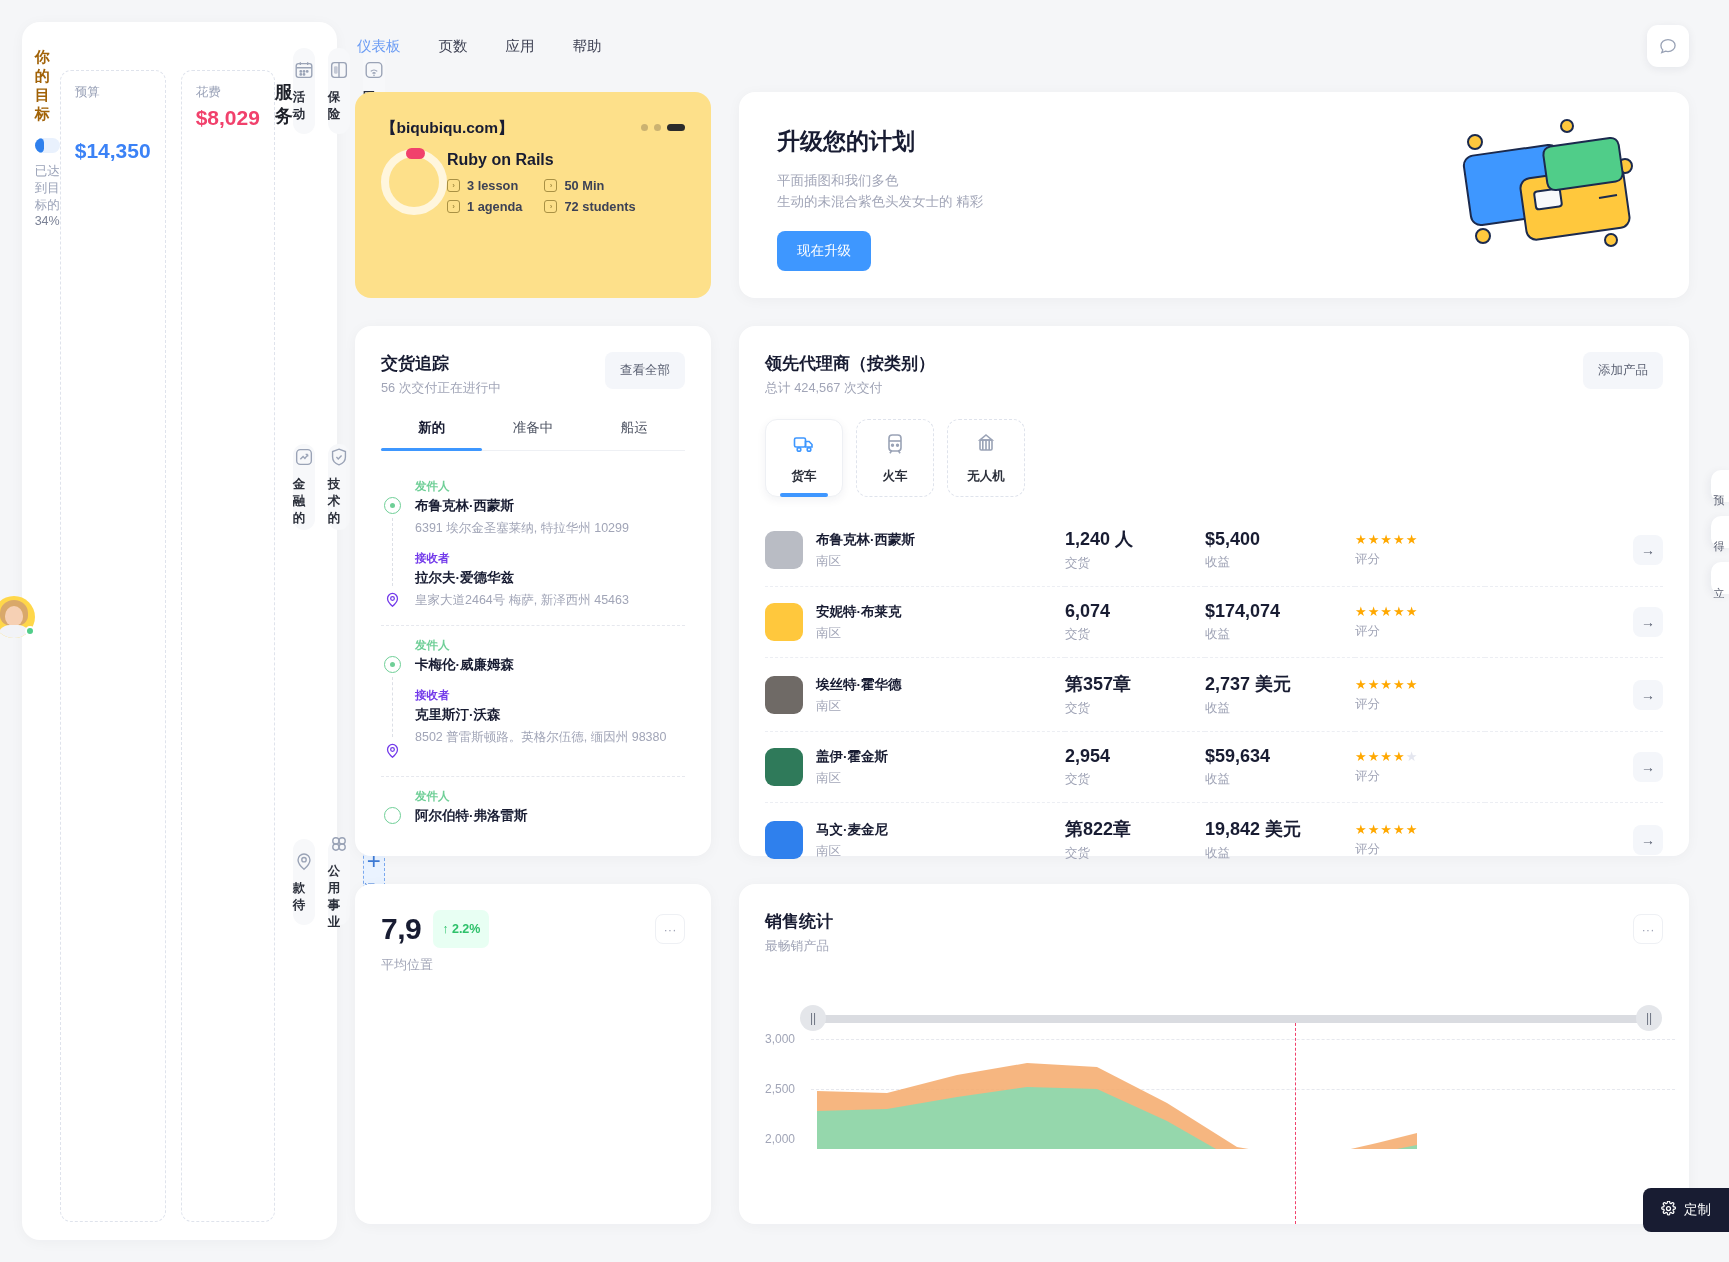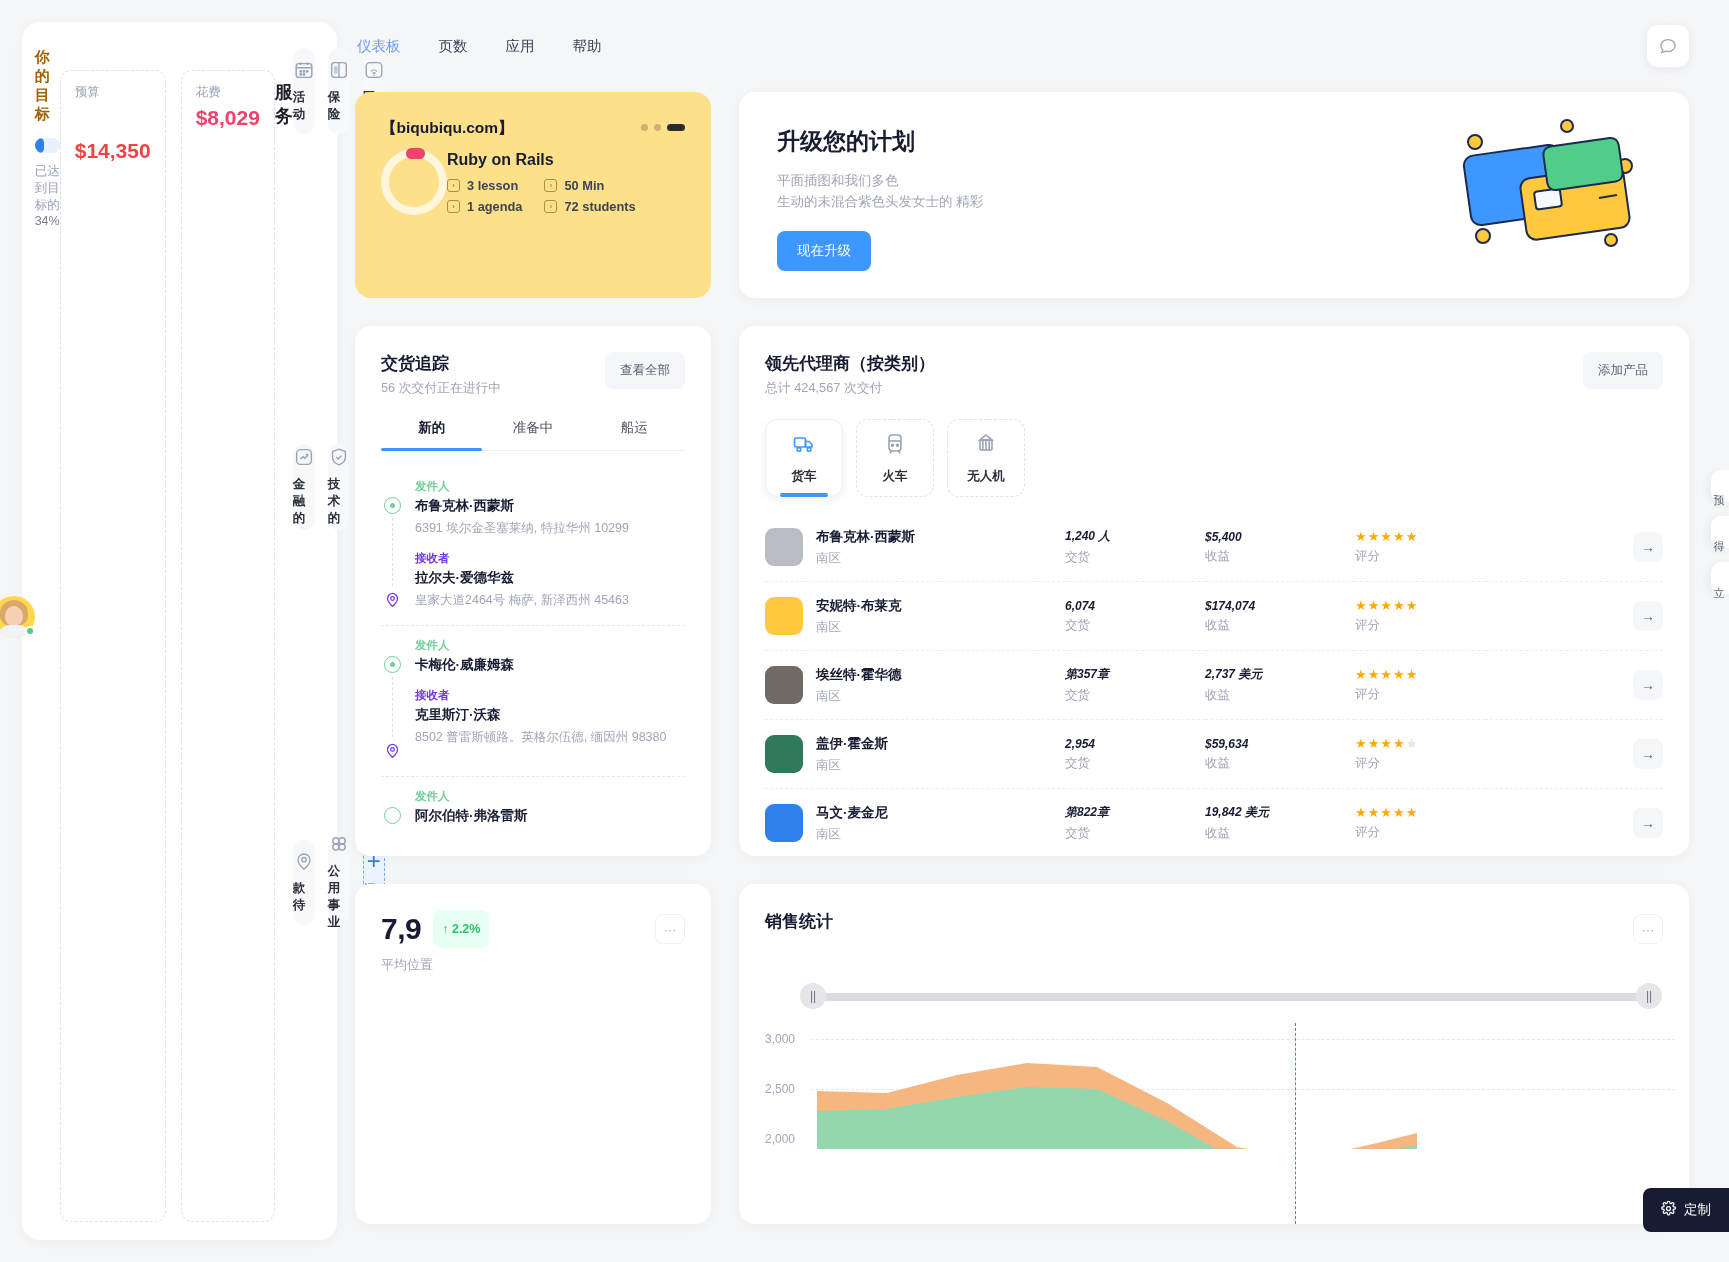--- a/index.html
+++ b/index.html
@@ -43,21 +43,21 @@
   .goal-caption { font-size: 12.5px; color: #99a1b7; margin-top: 10px; }
   .goal-caption b { color: #7b8296; font-weight: 400; }
 
   .kpi-row { display: flex; gap: 15px; margin-top: 22px; }
   .kpi {
     flex: 1; border: 1.5px dashed #dfe3ec; border-radius: 11px;
     padding: 13px 14px 15px 14px;
   }
   .kpi-label { font-size: 12.5px; color: #99a1b7; margin-bottom: 5px; }
   .kpi-value { font-size: 21px; font-weight: 700; }
-  .kpi-value.green { color: #ef4444; margin-top: 38px; }
+  .kpi-value.green { color: #3b82f6; margin-top: 38px; }
   .kpi-value.red { color: #f1416c; }
 
   .section-title { font-size: 18px; font-weight: 700; color: #1e2129; margin: 32px 0 18px 0; }
   .svc-grid { display: grid; grid-template-columns: repeat(3, 1fr); gap: 13px; }
   .svc {
     height: 86px; border-radius: 12px; background: #f7f8fa;
     display: flex; flex-direction: column; align-items: center; justify-content: center; gap: 8px;
     cursor: pointer;
   }
   .svc .ico { color: #9aa3b6; display: flex; }
@@ -154,21 +154,21 @@
   .mode.active { border: 1px solid #eef0f4; box-shadow: 0 3px 10px rgba(20,30,60,.06); color: #3e97ff; }
   .mode.active:after { content:""; position:absolute; left:14px; right:14px; bottom:-1px; height:4px; border-radius:3px; background:#3e97ff; }
 
   table.agent-table { width: 100%; border-collapse: collapse; margin-top: 16px; }
   table.agent-table td { padding: 14px 0; border-bottom: 1px dashed #eceef3; vertical-align: middle; }
   table.agent-table tr:last-child td { border-bottom: 0; }
   .who { display: flex; align-items: center; gap: 13px; }
   .ava { width: 38px; height: 38px; border-radius: 9px; overflow: hidden; position: relative; flex: 0 0 38px; }
   .a-name { font-size: 13.5px; font-weight: 700; color: #181c32; }
   .a-region { font-size: 12.5px; color: #a1a5b7; margin-top: 4px; }
-  .cell-v { font-size: 12px; font-weight: 700; color: #181c32; font-style: italic; }
+  .cell-v { font-size: 18px; font-weight: 700; color: #181c32; }
   .cell-l { font-size: 12.5px; color: #a1a5b7; margin-top: 4px; }
   .stars { color: #ffa800; font-size: 13px; letter-spacing: 1px; }
   .stars .off { color: #e4e6ef; }
   .go-btn {
     width: 30px; height: 30px; border-radius: 8px; background: #f4f6fa;
     display: flex; align-items: center; justify-content: center; color: #5a6072;
     font-size: 14px; cursor: pointer; float: right;
   }
 
   
@@ -725,20 +725,21 @@
           <span class="big-num">7,9</span>
           <span class="pill-up">↑ 2.2%</span>
         </div>
         <div class="sub-l">平均位置</div>
         <div class="dots-btn">···</div>
 
       </div>
 
       <div class="card bottom-right">
         <div class="card-title">销售统计</div>
+        <div class="card-sub">最畅销产品</div>
         <div class="dots-btn">···</div>
 
         <div class="slider-row">
           <div class="slider-track"></div>
           <div class="handle l">||</div>
           <div class="handle r">||</div>
         </div>
 
         <div style="position:absolute; left:26px; right:14px; top:155px; bottom:0;">
           <span class="ylab" style="left:0; top:-7px;">3,000</span>

